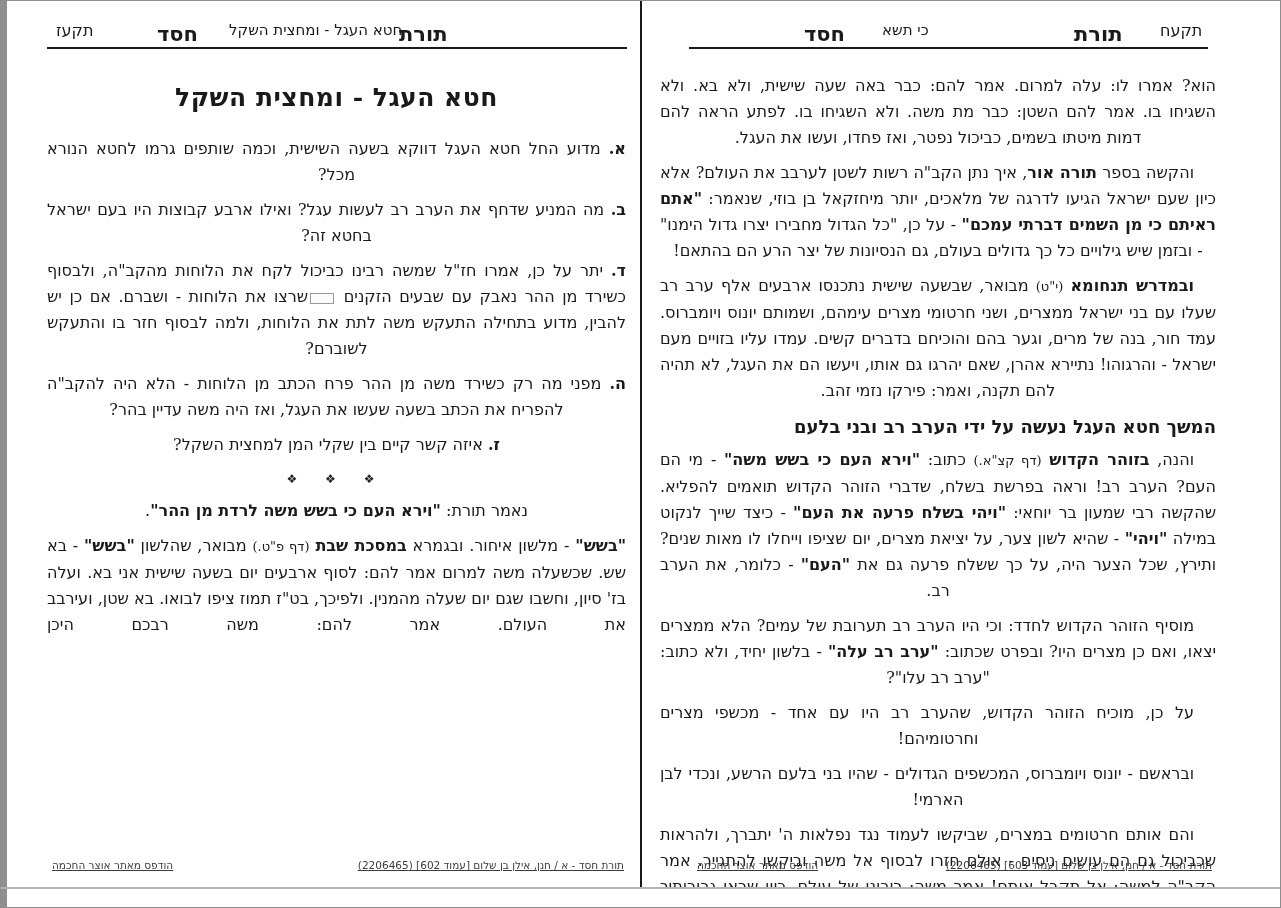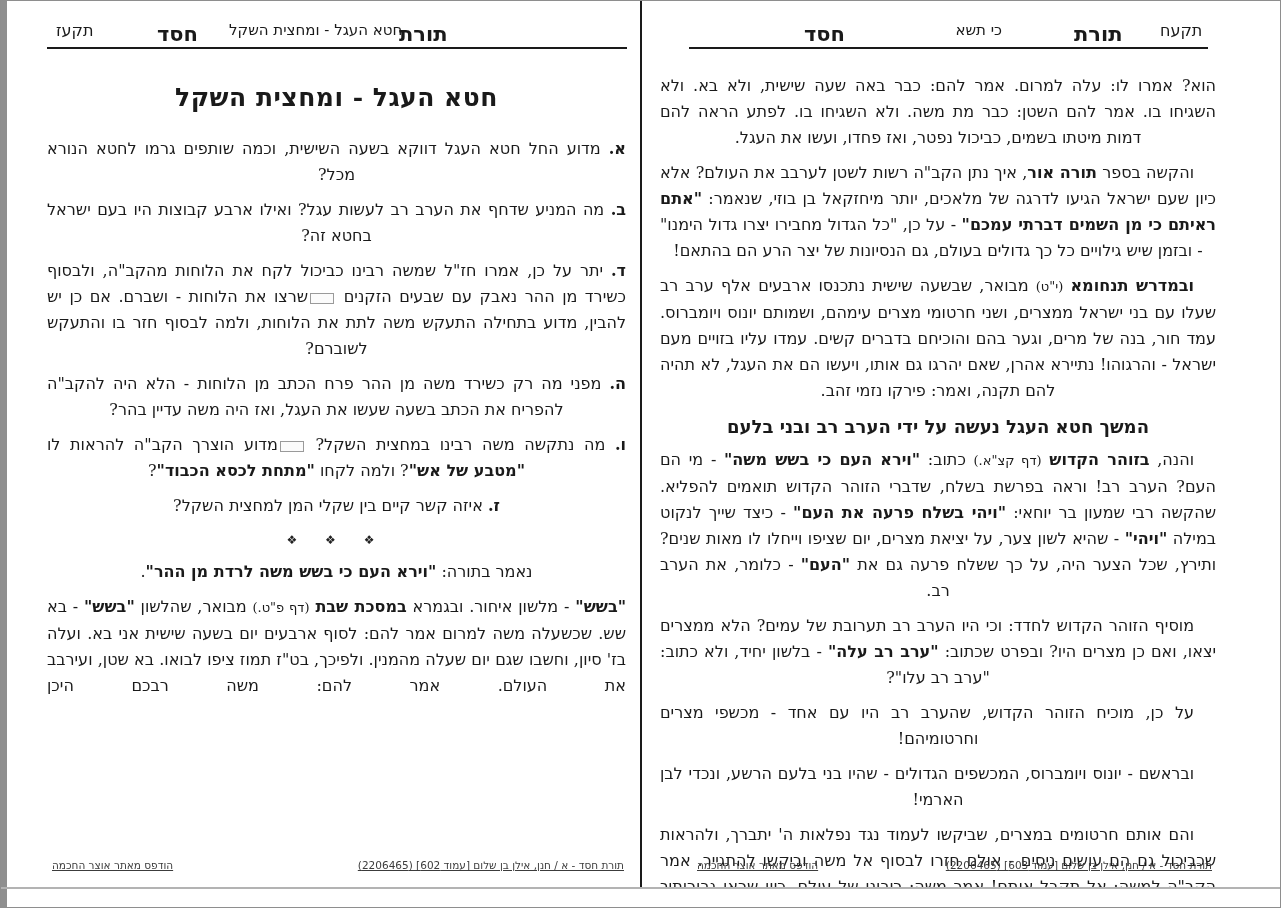--- a/index.html
+++ b/index.html
@@ -36,21 +36,21 @@
   .page-title{font-size:25px;font-weight:bold;text-align:center;margin:16px 0 24px 0;letter-spacing:.5px;}
   .para{font-size:16px;line-height:26px;text-align:justify;text-align-last:center;margin:4px 0 9px 0;}
   .para.indent{text-indent:22px;}
   .para.cont{text-align-last:justify;}
   .question .qletter{font-weight:bold;}
   .b{font-weight:bold;}
   .sm{font-size:13px;}
   .stamp{display:inline-block;width:22px;height:9px;border:1px solid #9a9a9a;background:#fbfbfb;
          margin:0 2px;vertical-align:-2px;}
   .diamond-sep{text-align:center;font-size:12px;letter-spacing:12px;margin:14px 0 12px 0;color:#222;}
-  .section-heading{font-size:18px;font-weight:bold;text-align:center;margin:12px 0 10px 0;}
+  .section-heading{font-size:18px;font-weight:bold;text-align:right;margin:12px 0 10px 0;}
 
   .page-footer{position:absolute;bottom:12px;left:0;right:0;height:18px;direction:ltr;}
   .page-footer .f-link{
     position:absolute;font-size:10.5px;color:var(--footer-link);
     text-decoration:underline;white-space:nowrap;cursor:pointer;
     font-family:"DejaVu Sans",sans-serif;
     margin-left:39px;
   }
   .verso .f-citation{right:16px;top:2px;}
   .verso .f-printed{left:6px;top:2px;}
@@ -72,40 +72,39 @@
     </div>
     <div class="head-rule"></div>
 
     <div class="col">
       <h1 class="page-title">חטא העגל - ומחצית השקל</h1>
       <div>
           <p class="para question"><span class="qletter">א.</span> <span>מדוע החל חטא העגל דווקא בשעה השישית, וכמה שותפים גרמו לחטא הנורא מכל?</span></p>
           <p class="para question"><span class="qletter">ב.</span> <span>מה המניע שדחף את הערב רב לעשות עגל? ואילו ארבע קבוצות היו בעם ישראל בחטא זה?</span></p>
           <p class="para question"><span class="qletter">ד.</span> <span>יתר על כן, אמרו חז"ל שמשה רבינו כביכול לקח את הלוחות מהקב"ה, ולבסוף כשירד מן ההר נאבק עם שבעים הזקנים </span><span class="stamp"></span><span>שרצו את הלוחות - ושברם. אם כן יש להבין, מדוע בתחילה התעקש משה לתת את הלוחות, ולמה לבסוף חזר בו והתעקש לשוברם?</span></p>
           <p class="para question"><span class="qletter">ה.</span> <span>מפני מה רק כשירד משה מן ההר פרח הכתב מן הלוחות - הלא היה להקב"ה להפריח את הכתב בשעה שעשו את העגל, ואז היה משה עדיין בהר?</span></p>
-          <p class="para question"><span class="qletter">ו.</span> <span>מה נתקשה משה רבינו במחצית השקל? </span><span class="stamp"></span><span>מדוע הוצרך הקב"ה להראות לו </span><span class="b">"מטבע של אש"</span><span>? ולמה לקחו </span><span class="b">"מתחת לכסא הכבוד"</span><span>?</span></p>
           <p class="para question"><span class="qletter">ז.</span> <span>איזה קשר קיים בין שקלי המן למחצית השקל?</span></p>
         </div>
       <div class="diamond-sep">❖ ❖ ❖</div>
       <div>
-          <p class="para"><span>נאמר בתורה: </span><span class="b">"וירא העם כי בשש משה לרדת מן ההר"</span><span>.</span></p>
+          <p class="para"><span>נאמר תורת: </span><span class="b">"וירא העם כי בשש משה לרדת מן ההר"</span><span>.</span></p>
           <p class="para cont"><span class="b">"בשש"</span><span> - מלשון איחור. ובגמרא </span><span class="b">במסכת שבת</span><span> </span><span class="sm">(דף פ"ט.)</span><span> מבואר, שהלשון </span><span class="b">"בשש"</span><span> - בא שש. שכשעלה משה למרום אמר להם: לסוף ארבעים יום בשעה שישית אני בא. ועלה בז' סיון, וחשבו שגם יום שעלה מהמנין. ולפיכך, בט"ז תמוז ציפו לבואו. בא שטן, ועירבב את העולם. אמר להם: משה רבכם היכן</span></p>
         </div>
     </div>
 
     <div class="page-footer">
       <span class="f-link f-citation">תורת חסד - א / חנן, אילן בן שלום [עמוד 602] (2206465)</span>
       <span class="f-link f-printed">הודפס מאתר אוצר החכמה</span>
     </div>
   </section>
 
   <section class="page recto">
     <div class="running-head">
       <span class="item book-word" style="left:162px">חסד</span>
-      <span class="item head-section" style="left:240px;width:120px;text-align:right">כי תשא</span>
+      <span class="item head-section" style="left:240px;width:120px;text-align:left">כי תשא</span>
       <span class="item book-word" style="left:432px">תורת</span>
       <span class="item page-num" style="left:518px">תקעח</span>
     </div>
     <div class="head-rule"></div>
 
     <div class="col">
       <div>
           <p class="para"><span>הוא? אמרו לו: עלה למרום. אמר להם: כבר באה שעה שישית, ולא בא. ולא השגיחו בו. אמר להם השטן: כבר מת משה. ולא השגיחו בו. לפתע הראה להם דמות מיטתו בשמים, כביכול נפטר, ואז פחדו, ועשו את העגל.</span></p>
           <p class="para indent"><span>והקשה בספר </span><span class="b">תורה אור</span><span>, איך נתן הקב"ה רשות לשטן לערבב את העולם? אלא כיון שעם ישראל הגיעו לדרגה של מלאכים, יותר מיחזקאל בן בוזי, שנאמר: </span><span class="b">"אתם ראיתם כי מן השמים דברתי עמכם"</span><span> - על כן, "כל הגדול מחבירו יצרו גדול הימנו" - ובזמן שיש גילויים כל כך גדולים בעולם, גם הנסיונות של יצר הרע הם בהתאם!</span></p>
           <p class="para indent"><span class="b">ובמדרש תנחומא</span><span> </span><span class="sm">(י"ט)</span><span> מבואר, שבשעה שישית נתכנסו ארבעים אלף ערב רב שעלו עם בני ישראל ממצרים, ושני חרטומי מצרים עימהם, ושמותם יונוס ויומברוס. עמד חור, בנה של מרים, וגער בהם והוכיחם בדברים קשים. עמדו עליו בזויים מעם ישראל - והרגוהו! נתיירא אהרן, שאם יהרגו גם אותו, ויעשו הם את העגל, לא תהיה להם תקנה, ואמר: פירקו נזמי זהב.</span></p>

